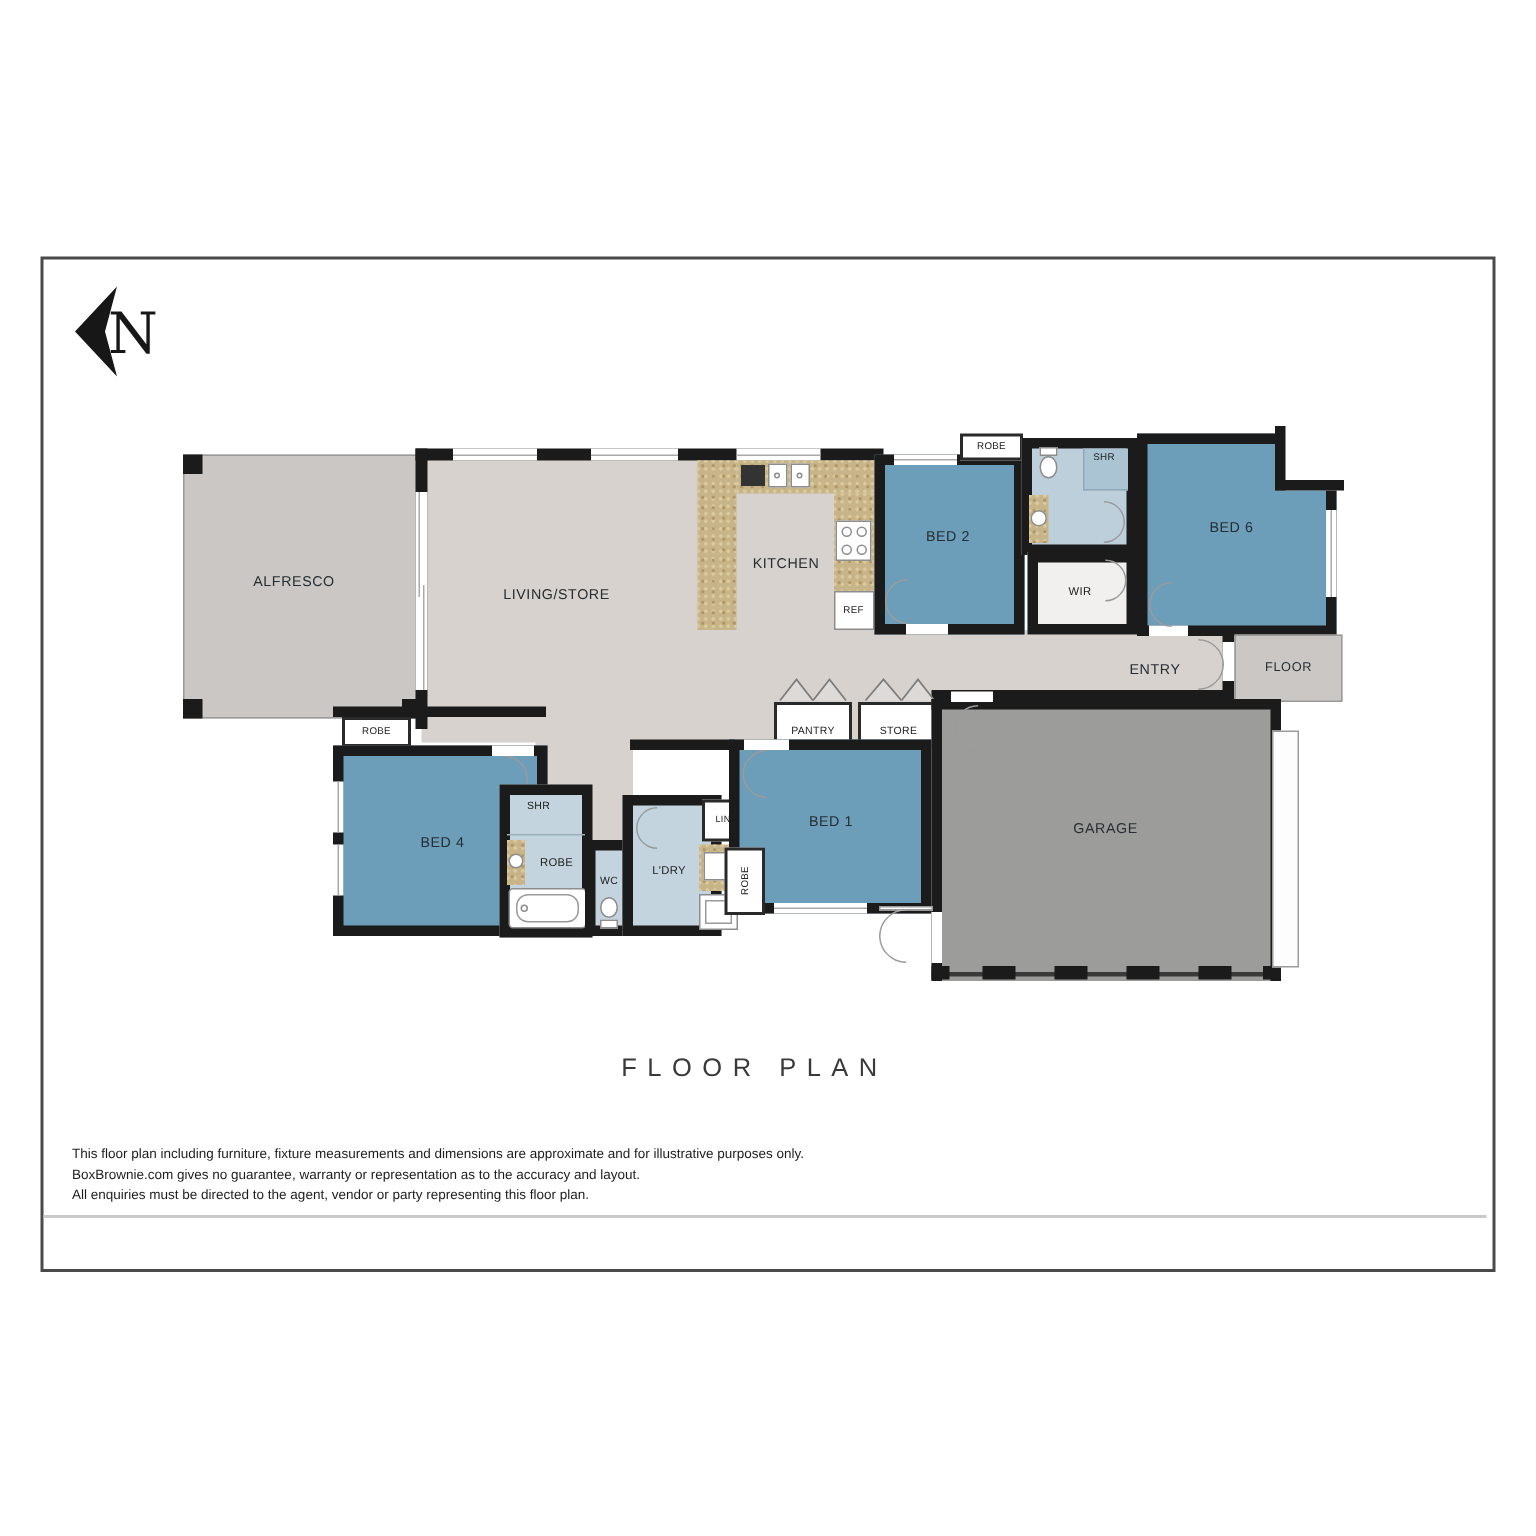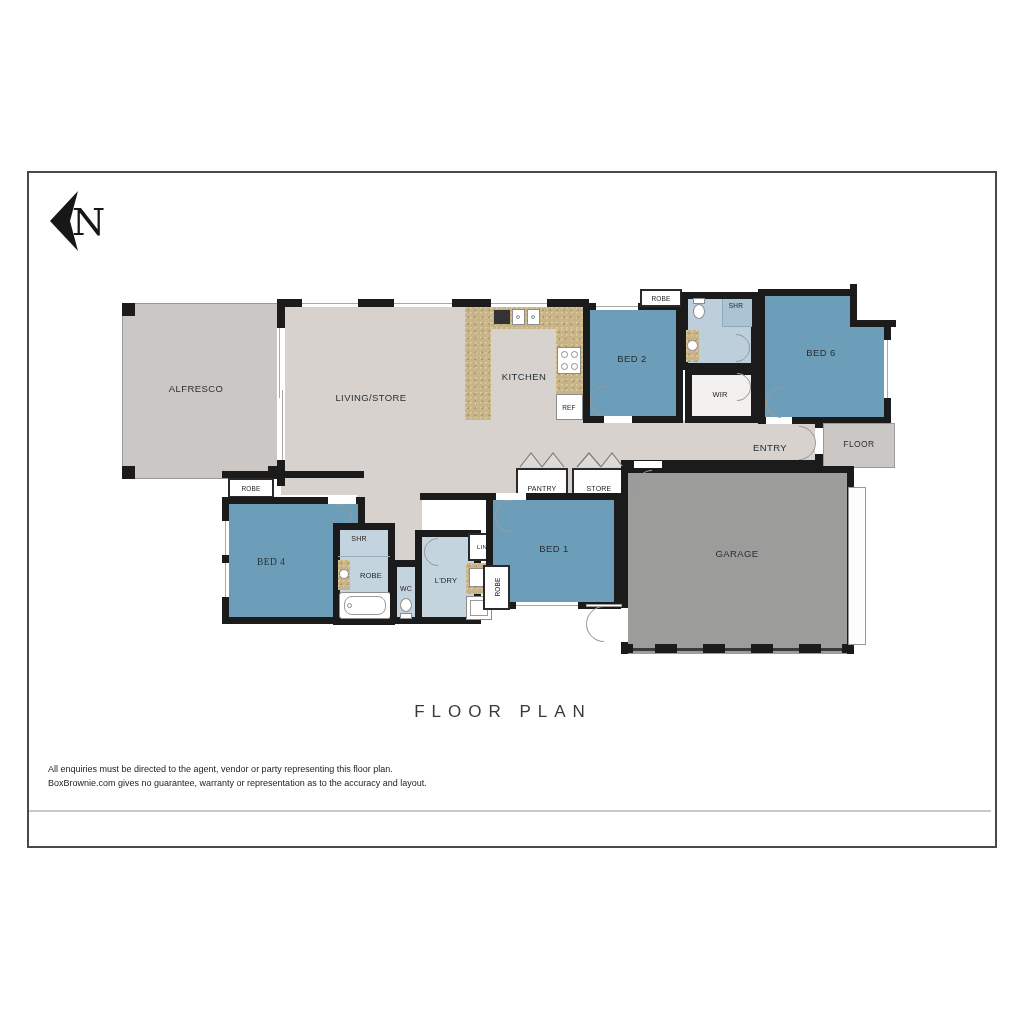--- a/index.html
+++ b/index.html
@@ -164,21 +164,21 @@
   <div class="lbl sm" style="left:251px;top:488px;">ROBE</div>
   <div class="room blue" style="left:222px;top:497px;width:143px;height:127px;"></div>
   <div class="win" style="left:222px;top:521px;width:7px;height:34px;">
       <div class="wline" style="left:3px;top:0;width:1px;height:34px;"></div>
     </div>
   <div class="win" style="left:222px;top:563px;width:7px;height:34px;">
       <div class="wline" style="left:3px;top:0;width:1px;height:34px;"></div>
     </div>
   <div class="win" style="left:328px;top:497px;width:28px;height:7px;"></div>
   <div class="arc q-tr" style="left:322px;top:504px;width:30px;height:30px;"></div>
-  <div class="lbl" style="left:271px;top:562px;font-family:Liberation Serif, serif;">BED 4</div>
+  <div class="lbl" style="left:295px;top:562px;">BED 4</div>
 
   <div class="room wet" style="left:333px;top:523px;width:62px;height:102px;"></div>
   <div class="lbl sm" style="left:359px;top:538px;font-size:7px;">SHR</div>
   <div class="abs" style="left:338px;top:556px;width:52px;height:1px;background:#9aafbc;"></div>
   <div class="bench" style="left:338px;top:560px;width:12px;height:30px;"></div>
   <div class="circle" style="left:339px;top:569px;width:10px;height:10px;"></div>
   <div class="lbl sm" style="left:371px;top:575px;font-size:7.5px;">ROBE</div>
   <div class="fixture" style="left:339px;top:592px;width:52px;height:27px;border-radius:3px;">
     <div style="position:absolute;left:4px;top:3px;right:4px;bottom:3px;border:1px solid #9b9b9b;border-radius:8px;"></div>
     <div class="circle" style="left:7px;top:10px;width:5px;height:5px;"></div>
@@ -225,17 +225,18 @@
 
   <div class="win" style="left:634px;top:461px;width:28px;height:7px;"></div>
   <div class="arc q-tl" style="left:636px;top:470px;width:32px;height:32px;"></div>
 
   <div class="win" style="left:621px;top:608px;width:7px;height:34px;"></div>
   <div class="arc q-bl" style="left:586px;top:606px;width:36px;height:36px;"></div>
   <div class="leaf" style="left:586px;top:604px;width:36px;height:3px;"></div>
 
   <div id="title">FLOOR PLAN</div>
   <div id="disclaimer">
+    <div>This floor plan including furniture, fixture measurements and dimensions are approximate and for illustrative purposes only.</div>
+    <div>BoxBrownie.com gives no guarantee, warranty or representation as to the accuracy and layout.</div>
     <div>All enquiries must be directed to the agent, vendor or party representing this floor plan.</div>
-    <div>BoxBrownie.com gives no guarantee, warranty or representation as to the accuracy and layout.</div>
   </div>
   <div id="divider"></div>
 </div>
 
 </body></html>

